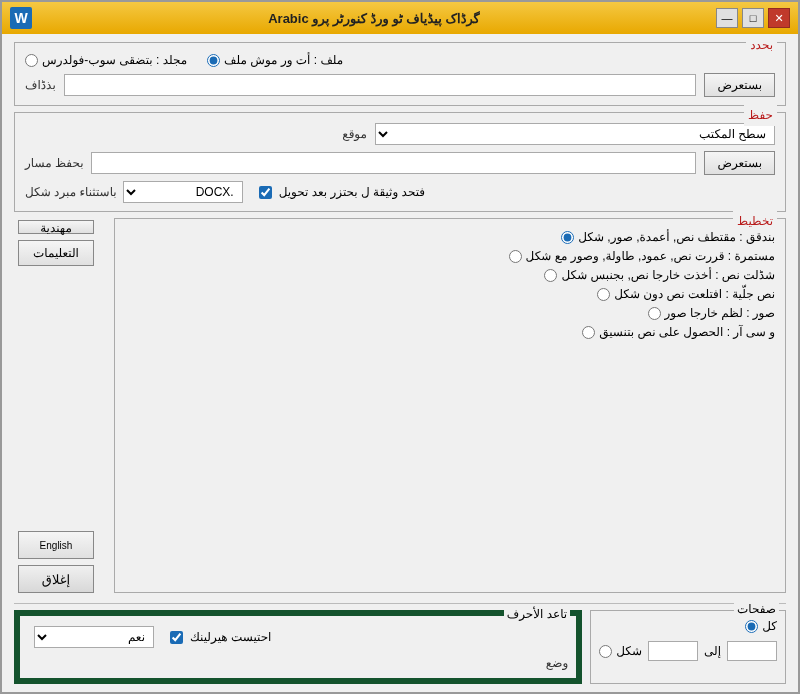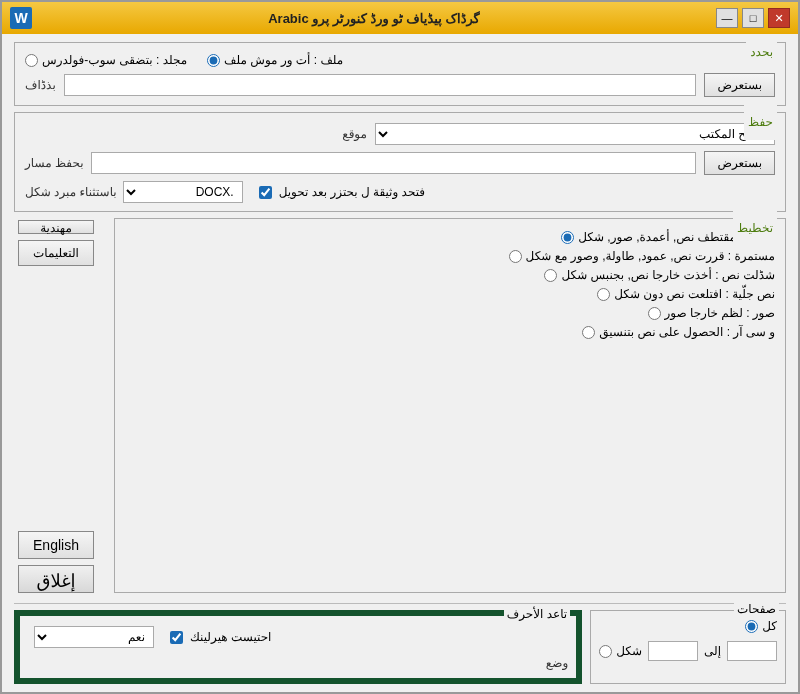--- a/index.html
+++ b/index.html
@@ -79,23 +79,23 @@
       border: 1px solid #aaa;
       padding: 6px 10px 8px;
       position: relative;
       background: #f0f0f0;
     }
     .group-label {
       position: absolute;
       top: -9px;
       right: 8px;
       background: #f0f0f0;
-      padding: 11px 4px;
-      font-size: 12px;
-      color: #4d7c0f;
+      padding: 4px 4px;
+      font-size: 12px;
+      color: #b91c1c;
     }
     .row {
       display: flex;
       align-items: center;
       gap: 8px;
       margin-top: 4px;
     }
     .row-label {
       color: #333;
       white-space: nowrap;
@@ -130,30 +130,30 @@
       font-size: 12px;
       white-space: nowrap;
       direction: rtl;
     }
     .btn-english {
       height: 28px;
       padding: 0 14px;
       border: 1px solid #888;
       background: linear-gradient(to bottom, #f5f5f5, #e0e0e0);
       cursor: pointer;
-      font-size: 14px;
+      font-size: 10px;
       direction: ltr;
     }
     .btn-close-dialog {
       height: 28px;
       padding: 4px 16px;
       border: 1px solid #888;
       background: linear-gradient(to bottom, #f0f0f0, #d8d8d8);
       cursor: pointer;
-      font-size: 18px;
+      font-size: 13px;
       direction: rtl;
     }
     .select-input {
       height: 22px;
       border: 1px solid #aaa;
       background: white;
       padding: 0 4px;
       font-size: 12px;
       direction: rtl;
       min-width: 120px;

